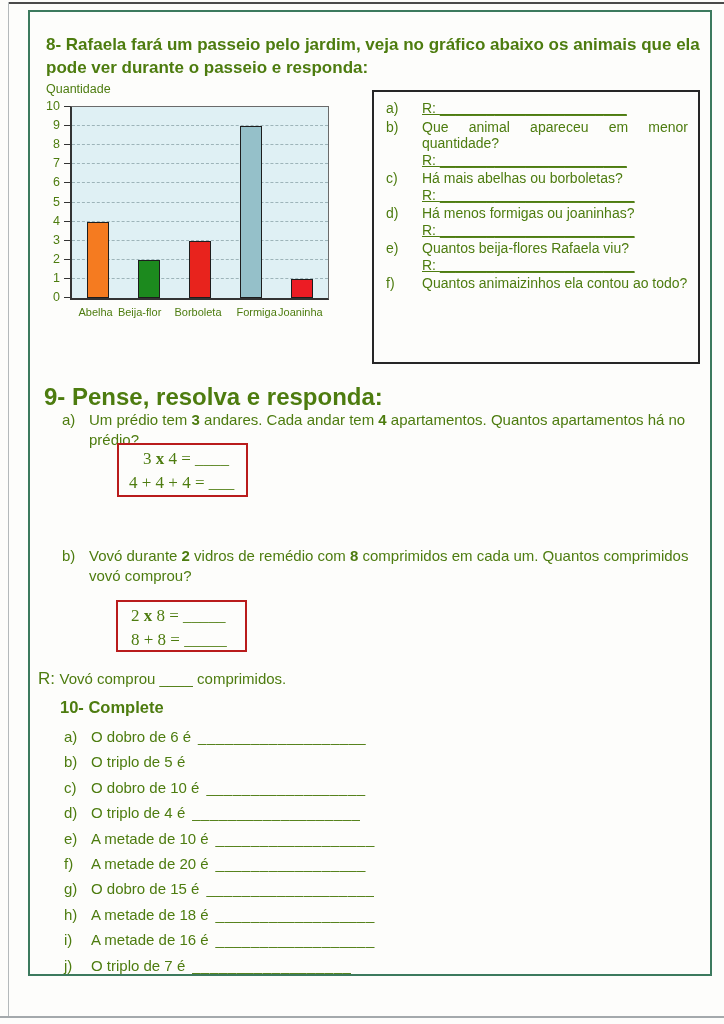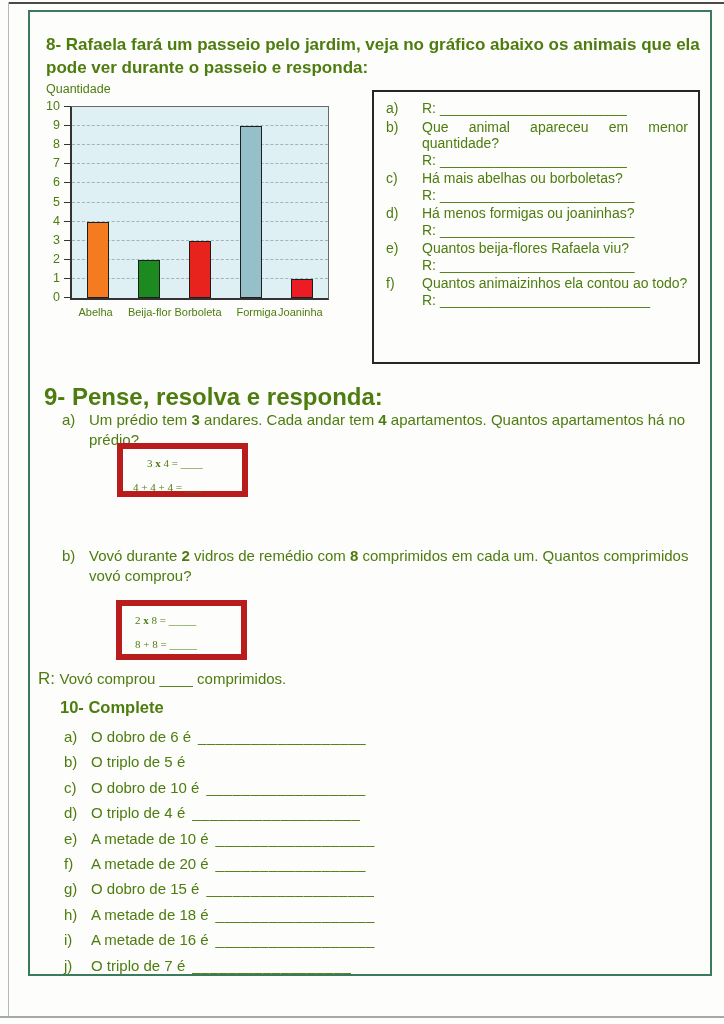--- a/index.html
+++ b/index.html
@@ -27,29 +27,29 @@
   .xlabels{position:absolute;left:70px;top:306px;width:256px;height:16px;}
   .xlabel{position:absolute;top:0;font-size:11px;text-align:center;white-space:nowrap;}
 
   
   .qbox{position:absolute;left:372px;top:90px;width:328px;height:274px;border:2px solid #262626;
         box-sizing:border-box;padding:8px 10px 6px 12px;}
   .qrow{display:flex;margin-bottom:2px;}
   .qletter{width:36px;flex:none;font-size:14px;line-height:16.5px;}
   .qbody{flex:1;font-size:14px;line-height:16.5px;}
   .qtext{text-align:justify;}
-  .rline{white-space:nowrap;}
+  .rline{white-space:nowrap;text-decoration:underline;}
 
   
   .h9{position:absolute;left:44px;top:383px;font-size:24px;font-weight:bold;}
   .prob{position:absolute;display:flex;font-size:15px;line-height:20px;}
   .prob .pletter{width:27px;flex:none;}
   .prob .ptext{flex:1;}
-  .eqbox{position:absolute;border:6px solid #b91c1c;box-sizing:border-box;
-         font-family:"Liberation Serif",serif;font-size:11px;line-height:24px;
+  .eqbox{position:absolute;border:2px solid #b91c1c;box-sizing:border-box;
+         font-family:"Liberation Serif",serif;font-size:17px;line-height:24px;
          padding:2px 0 0 10px;background:transparent;}
   .eq1{margin-left:14px;}
   .rbig{font-size:17px;}
   .rtext{font-size:15px;}
   .rline9{position:absolute;white-space:nowrap;}
 
   
   .h10{position:absolute;left:60px;top:698px;font-size:16.5px;font-weight:bold;}
   .c-items{position:absolute;left:64px;top:728px;width:620px;}
   .c-row{display:flex;height:25.4px;align-items:flex-start;font-size:15px;}
@@ -104,21 +104,21 @@
       <div class="ytick" style="bottom: 69.4px;">4</div>
       <div class="ytick" style="bottom: 88.5px;">5</div>
       <div class="ytick" style="bottom: 107.6px;">6</div>
       <div class="ytick" style="bottom: 126.7px;">7</div>
       <div class="ytick" style="bottom: 145.8px;">8</div>
       <div class="ytick" style="bottom: 164.9px;">9</div>
       <div class="ytick" style="bottom: 184px;">10</div>
     </div>
   <div class="xlabels" id="xlabels">
       <div class="xlabel" style="left: -20px; width: 91.2px;">Abelha</div>
-      <div class="xlabel" style="left: 34px; width: 91.2px;">Beija-flor</div>
+      <div class="xlabel" style="left: 24px; width: 91.2px;">Beija-flor</div>
       <div class="xlabel" style="left: 82.4px; width: 91.2px;">Borboleta</div>
       <div class="xlabel" style="left: 133.6px; width: 106px;">Formiga</div>
       <div class="xlabel" style="left: 184.8px; width: 91.2px;">Joaninha</div>
     </div>
 
   <div class="qbox">
     <div class="qrow">
       <div class="qletter">a)</div>
       <div class="qbody">
         <div class="rline"><span>R:</span> <span>________________________</span></div>
@@ -149,21 +149,20 @@
       <div class="qletter">e)</div>
       <div class="qbody">
         <div class="qtext">Quantos beija-flores Rafaela viu?</div>
         <div class="rline"><span>R:</span> <span>_________________________</span></div>
       </div>
     </div>
     <div class="qrow">
       <div class="qletter">f)</div>
       <div class="qbody">
         <div class="qtext">Quantos animaizinhos ela contou ao todo?</div>
-        <div class="rline"><span>R:</span> <span>___________________________</span></div>
       </div>
     </div>
   </div>
 
   <div class="h9">9- Pense, resolva e responda:</div>
 
   <div class="prob" style="left:62px;top:410px;width:636px;">
     <div class="pletter">a)</div>
     <div class="ptext"><span>Um prédio tem </span><span class="b">3</span><span> andares. Cada andar tem </span><span class="b">4</span><span> apartamentos. Quantos apartamentos há no prédio?</span></div>
   </div>
@@ -172,21 +171,21 @@
     <div class="eq1"><span>3 </span><span class="b">x</span><span> 4 = </span><span>____</span></div>
     <div class="eq2"><span>4 + 4 + 4 = </span><span>___</span></div>
   </div>
 
 
   <div class="prob" style="left:62px;top:546px;width:640px;">
     <div class="pletter">b)</div>
     <div class="ptext"><span>Vovó durante </span><span class="b">2</span><span> vidros de remédio com </span><span class="b">8</span><span> comprimidos em cada um.  Quantos comprimidos vovó comprou?</span></div>
   </div>
 
-  <div class="eqbox" style="left:116px;top:600px;width:131px;height:60px;padding-left:13px;">
+  <div class="eqbox" style="left:116px;top:600px;width:131px;height:52px;padding-left:13px;">
     <div><span>2 </span><span class="b">x</span><span> 8 = </span><span>_____</span></div>
     <div><span>8 + 8 = </span><span>_____</span></div>
   </div>
 
   <div class="rline9" style="left:38px;top:669px;"><span class="rbig">R:</span> <span class="rtext">Vovó comprou ____  comprimidos.</span></div>
 
   <div class="h10">10- Complete</div>
 
   <div class="c-items">
     <div class="c-row">

